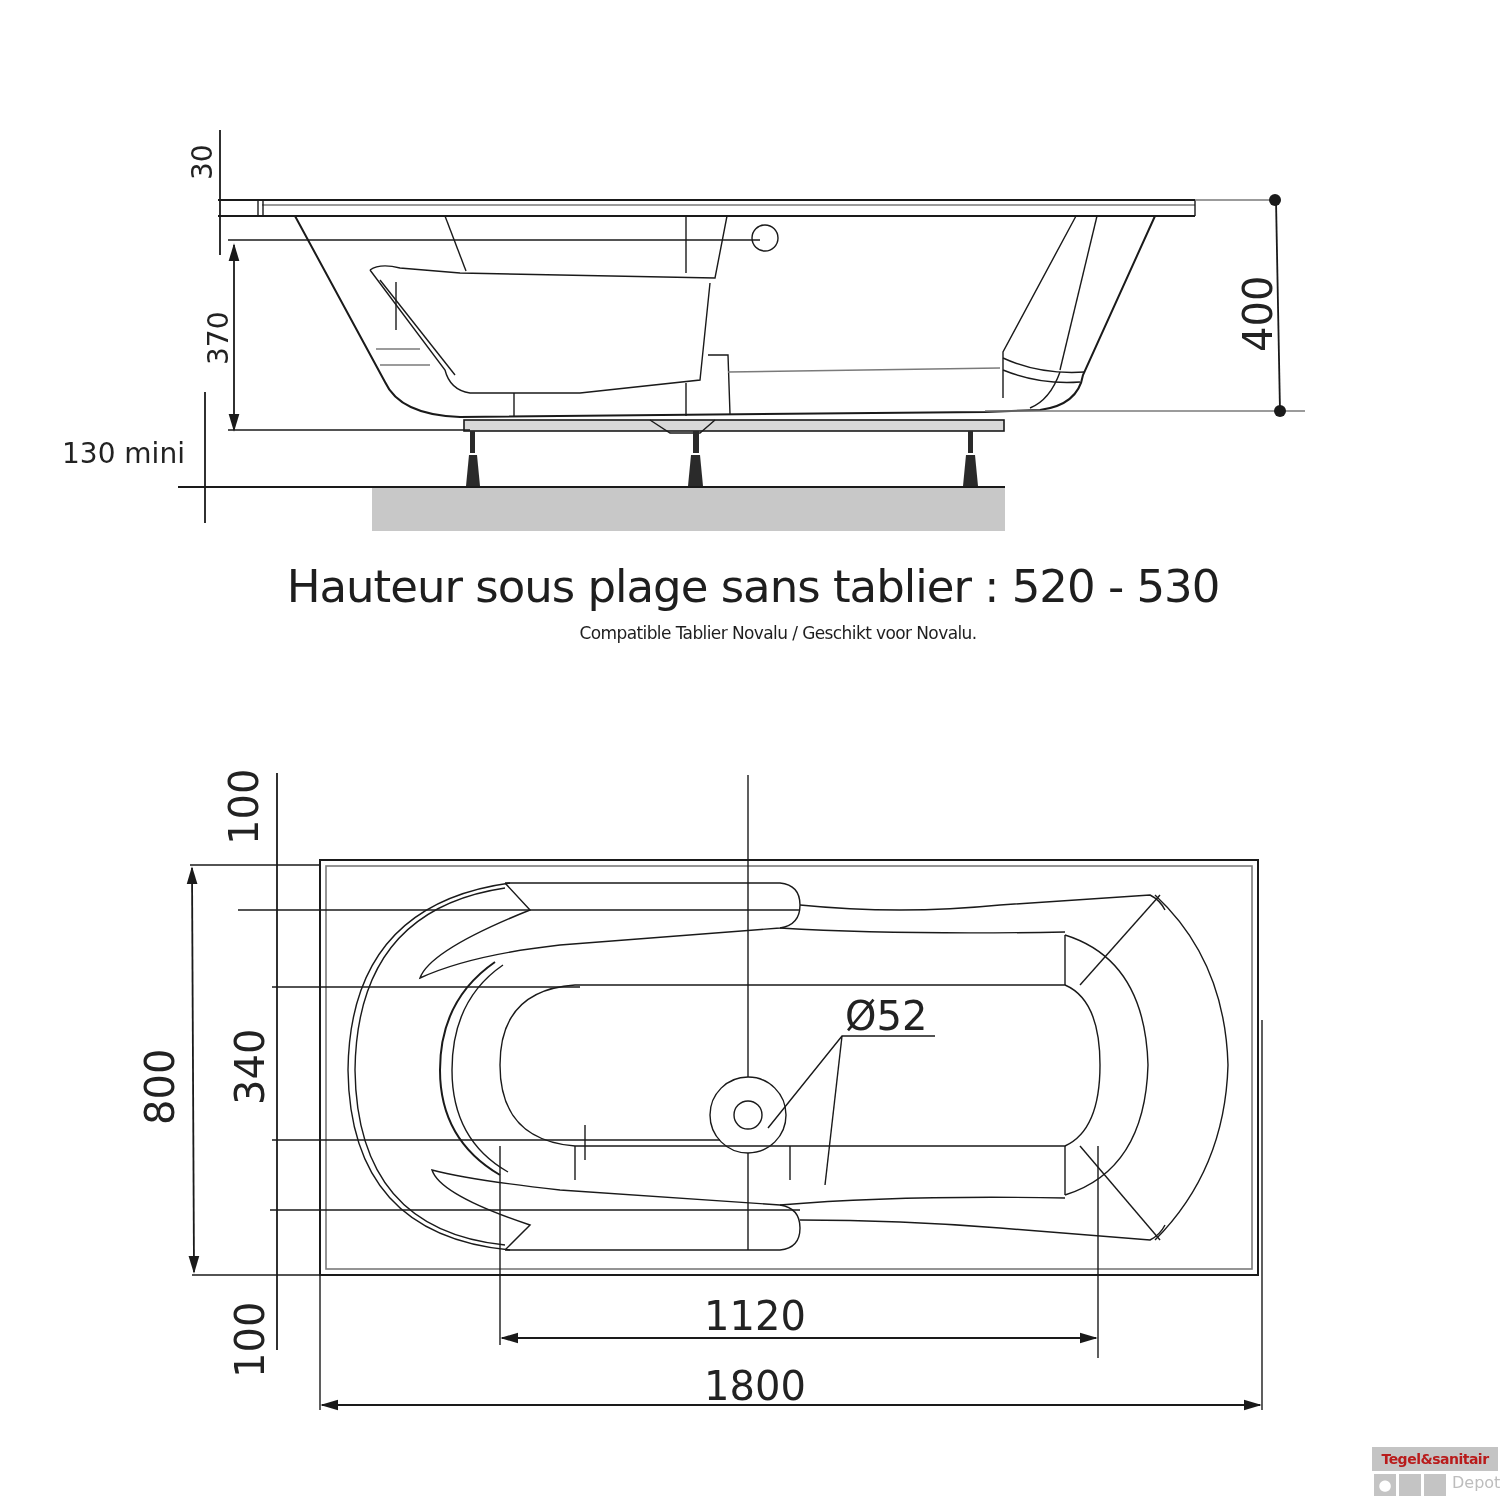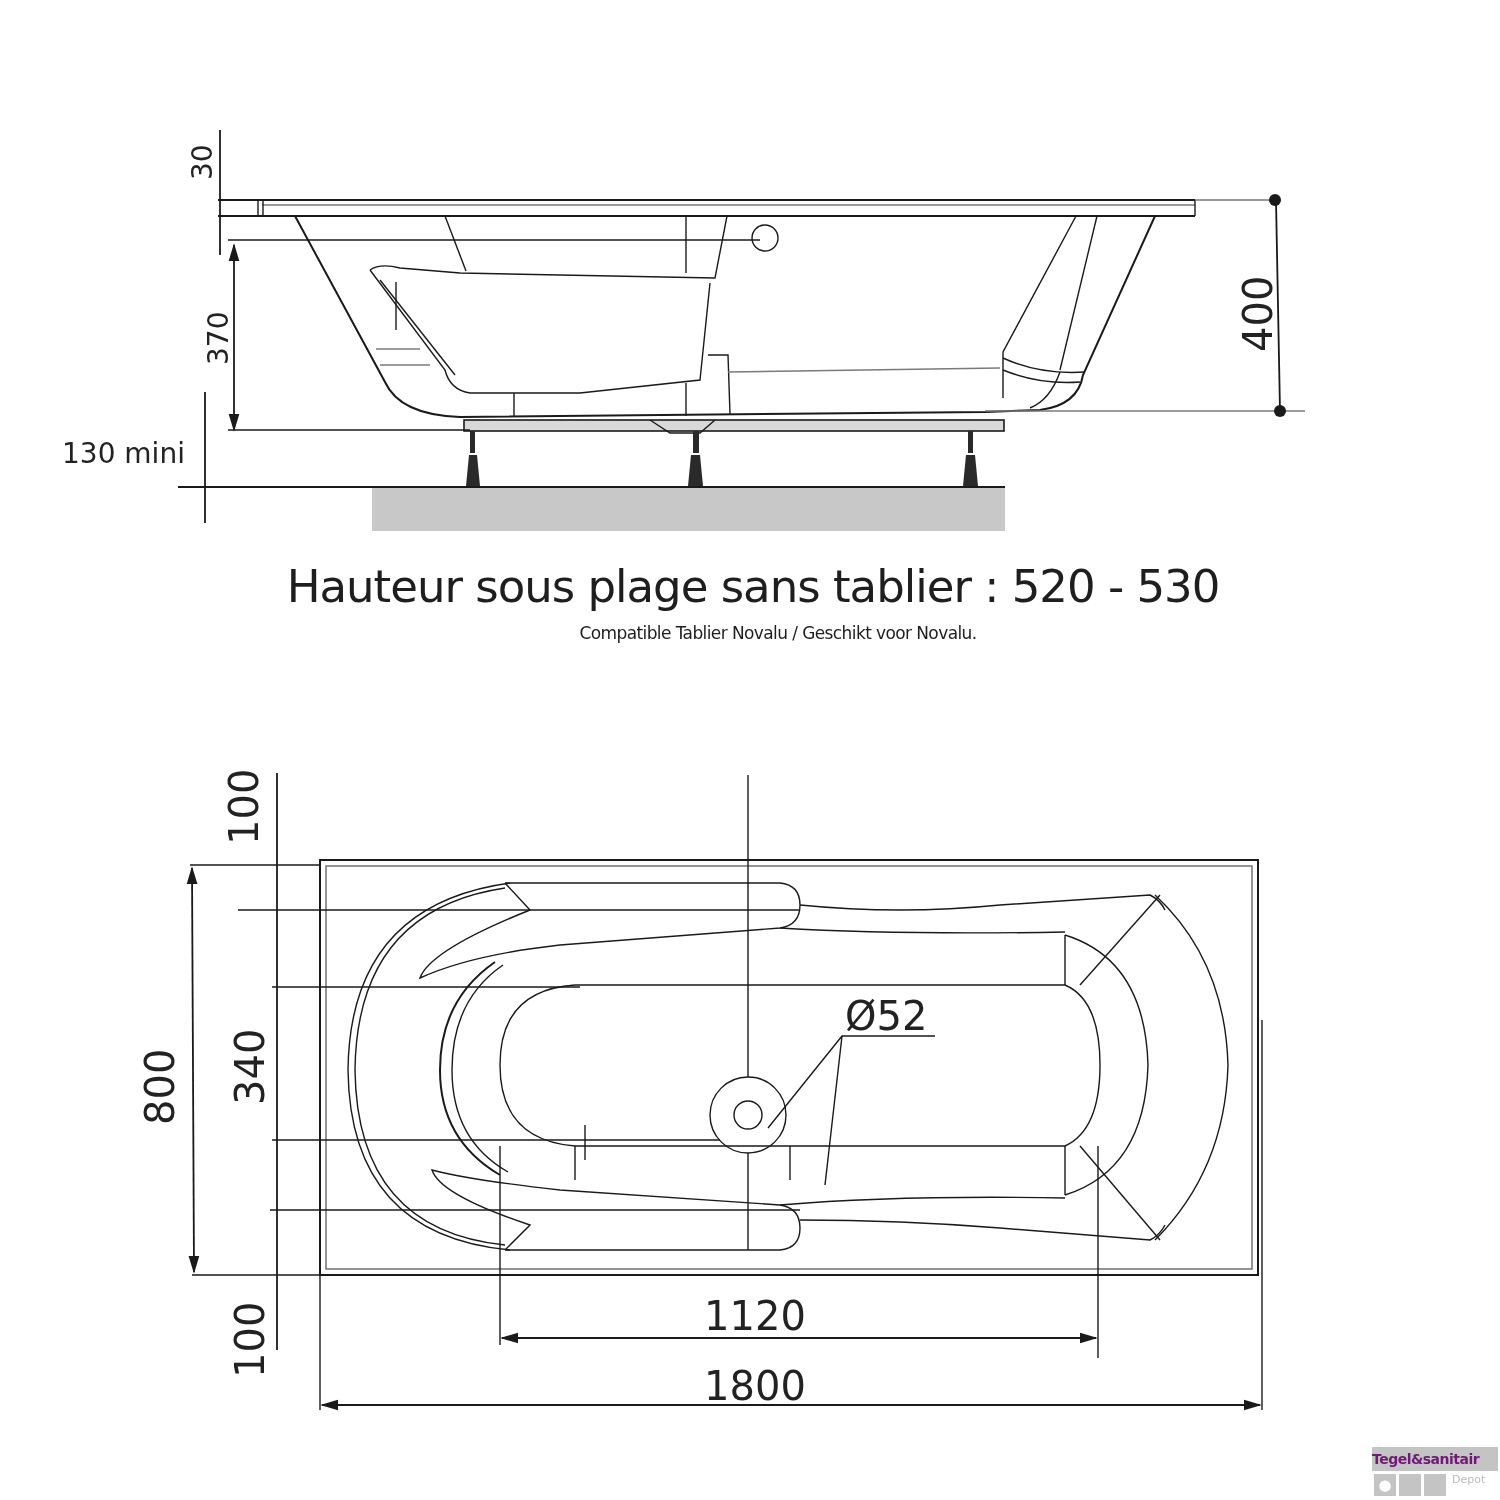--- a/index.html
+++ b/index.html
@@ -10,24 +10,24 @@
   .ln-grey { stroke: #7a7a7a; stroke-width: 1.6; fill: none; }
   .dim { stroke: #1a1a1a; stroke-width: 1.8; fill: none; }
   .dimtxt { font-family: "DejaVu Sans", sans-serif; font-size: 40px; fill: #222222; }
   .dimtxt-sm { font-family: "DejaVu Sans", sans-serif; font-size: 28px; fill: #222222; }
   .label-main { font-family: "DejaVu Sans", sans-serif; font-size: 45px; fill: #1e1e1e; letter-spacing: -1px; }
   .label-sub { font-family: "DejaVu Sans", sans-serif; font-size: 17px; fill: #1e1e1e; letter-spacing: -0.6px; }
   .floor { fill: #c8c8c8; }
   .frame { fill: #d9d9d9; stroke: #1a1a1a; stroke-width: 1.6; }
   .leg { fill: #2a2a2a; }
   .logo-box { position: absolute; left: 1372px; top: 1447px; width: 126px; height: 50px; }
-  .logo-top { position: absolute; left: 0; top: 0; width: 126px; height: 24px; background: #c4c4c4; color: #701a75; font-family: "DejaVu Sans", sans-serif; font-weight: bold; font-size: 14px; line-height: 24px; letter-spacing: -0.5px; }
+  .logo-top { position: absolute; left: 0; top: 0; width: 126px; height: 24px; background: #c4c4c4; color: #b91c1c; font-family: "DejaVu Sans", sans-serif; font-weight: bold; font-size: 14px; line-height: 24px; text-align: center; letter-spacing: -0.5px; }
   .logo-sq { position: absolute; top: 27px; width: 22px; height: 22px; background: #c4c4c4; }
   .logo-drop { color: #fff; font-size: 15px; line-height: 22px; text-align: center; }
-  .logo-depot { position: absolute; left: 80px; top: 26px; color: #bdbdbd; font-family: "DejaVu Sans", sans-serif; font-size: 11px; }
+  .logo-depot { position: absolute; left: 80px; top: 26px; color: #bdbdbd; font-family: "DejaVu Sans", sans-serif; font-size: 16px; }
 </style>
 </head>
 <body>
 
 <svg width="1500" height="1500" viewBox="0 0 1500 1500">
   <defs>
     <marker id="arr" markerWidth="10" markerHeight="10" refX="9" refY="5" orient="auto-start-reverse">
       <path d="M0,2 L10,5 L0,8 z" fill="#1a1a1a"></path>
     </marker>
   </defs>

